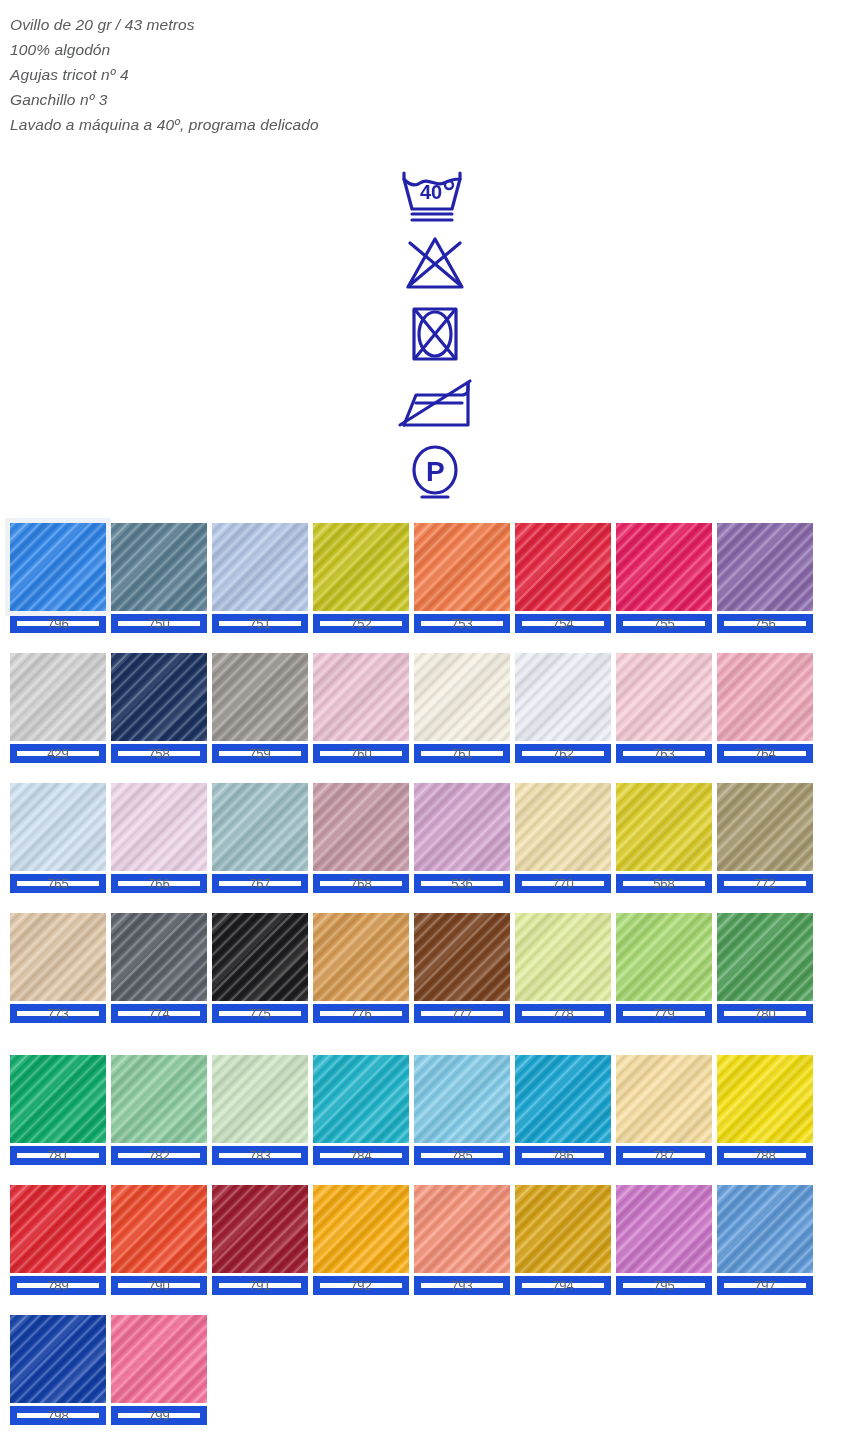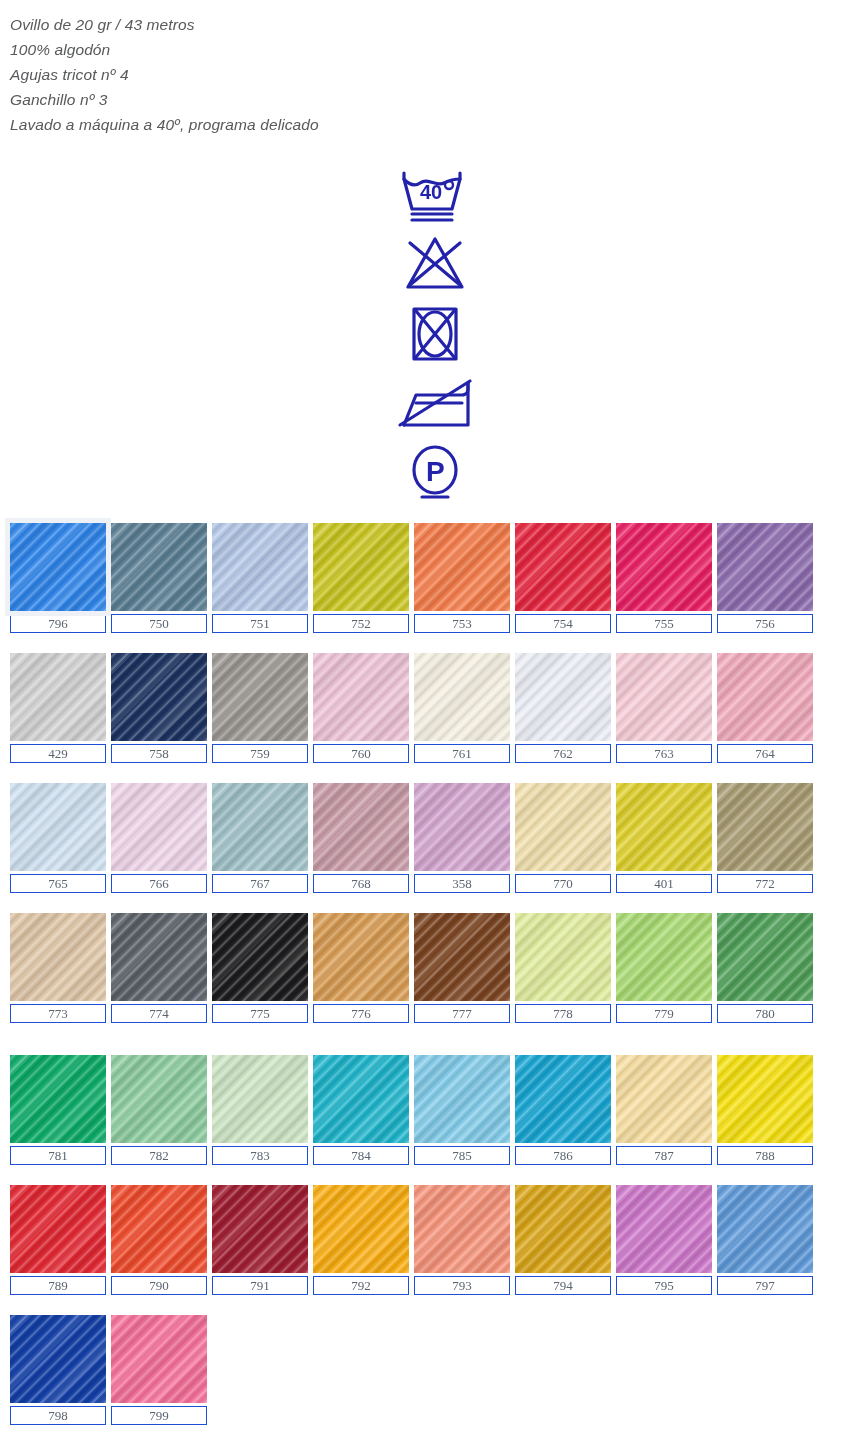--- a/index.html
+++ b/index.html
@@ -92,29 +92,28 @@
       rgba(255,255,255,0.12) 0px,
       rgba(255,255,255,0.0) 14px,
       rgba(0,0,0,0.05) 26px,
       rgba(255,255,255,0.0) 38px
     );
   }
   .swatch-label {
     margin-top: 3px;
     width: 96px;
     height: 19px;
-    border: 1px solid #1d4ed8;
+    border: 7px solid #1d4ed8;
     box-sizing: border-box;
     display: flex;
     align-items: center;
     justify-content: center;
     font-size: 13px;
     color: #5a6470;
     background: #ffffff;
-    font-family: Liberation Serif, serif;
   }
   .swatch-cell.first .swatch-img {
     outline: 5px solid #eef2f6;
   }
 </style>
 </head>
 <body>
 
 <div id="description">
   <div class="desc-line">Ovillo de 20 gr / 43 metros</div>
@@ -327,35 +326,35 @@
           <div class="threads"></div>
           <div class="sheen"></div>
         </div>
         <div class="swatch-label">768</div>
       </div>
       <div class="swatch-cell">
         <div class="swatch-img" style="background-color: rgb(210, 165, 207);">
           <div class="threads"></div>
           <div class="sheen"></div>
         </div>
-        <div class="swatch-label">358</div>
+        <div class="swatch-label">536</div>
       </div>
       <div class="swatch-cell">
         <div class="swatch-img" style="background-color: rgb(241, 224, 174);">
           <div class="threads"></div>
           <div class="sheen"></div>
         </div>
         <div class="swatch-label">770</div>
       </div>
       <div class="swatch-cell">
         <div class="swatch-img" style="background-color: rgb(222, 208, 44);">
           <div class="threads"></div>
           <div class="sheen"></div>
         </div>
-        <div class="swatch-label">401</div>
+        <div class="swatch-label">568</div>
       </div>
       <div class="swatch-cell">
         <div class="swatch-img" style="background-color: rgb(168, 156, 114);">
           <div class="threads"></div>
           <div class="sheen"></div>
         </div>
         <div class="swatch-label">772</div>
       </div>
     </div>
     <div class="swatch-row gap-after">

